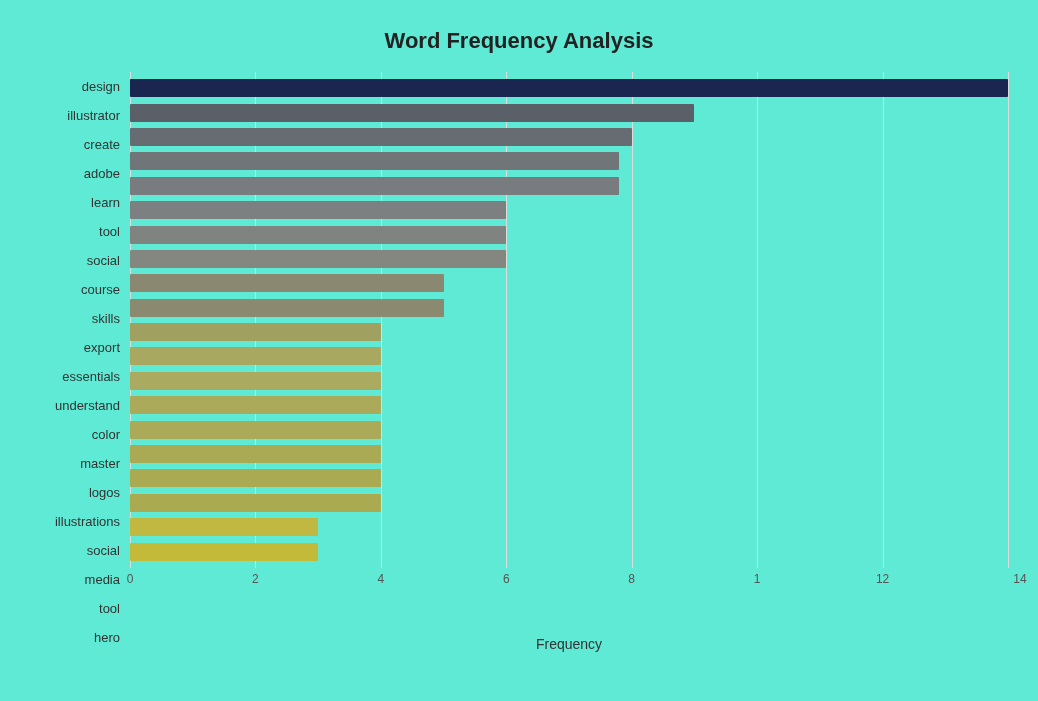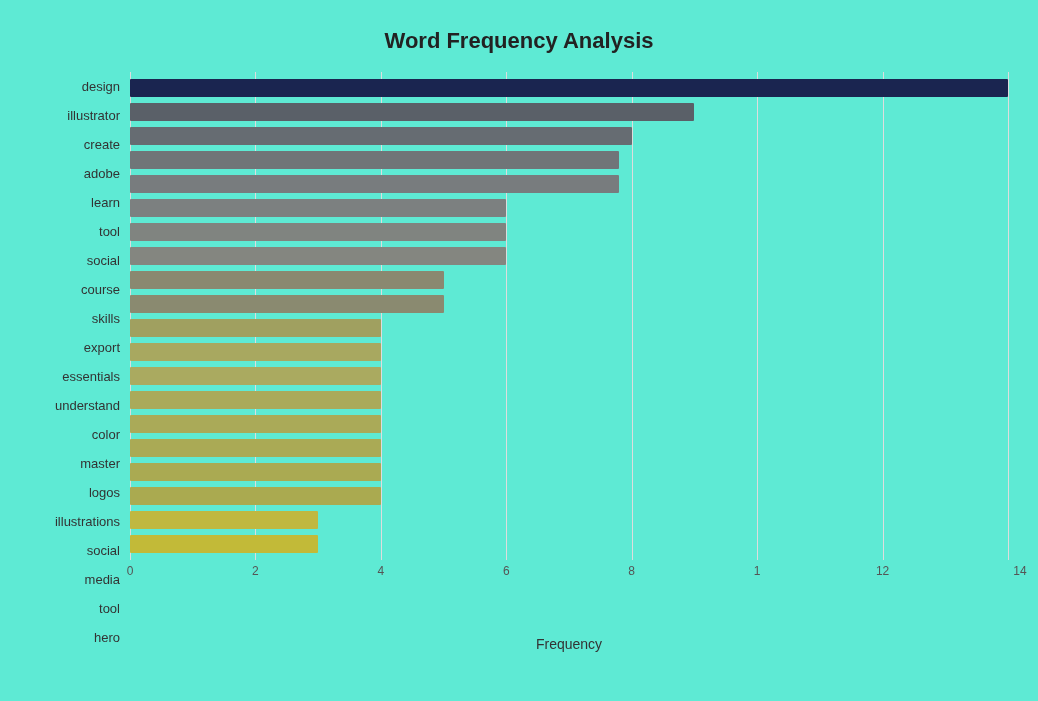--- a/index.html
+++ b/index.html
@@ -99,21 +99,21 @@
     .x-label {
       position: absolute;
       font-size: 12px;
       color: #555;
       transform: translateX(-50%);
     }
     .x-axis-title {
       text-align: center;
       font-size: 14px;
       color: #333;
-      margin-top: 36px;
+      margin-top: 28px;
     }
     .x-axis-wrapper {
       position: relative;
       height: 40px;
     }
   </style>
 </head>
 <body>
 
 <div class="chart-container">

